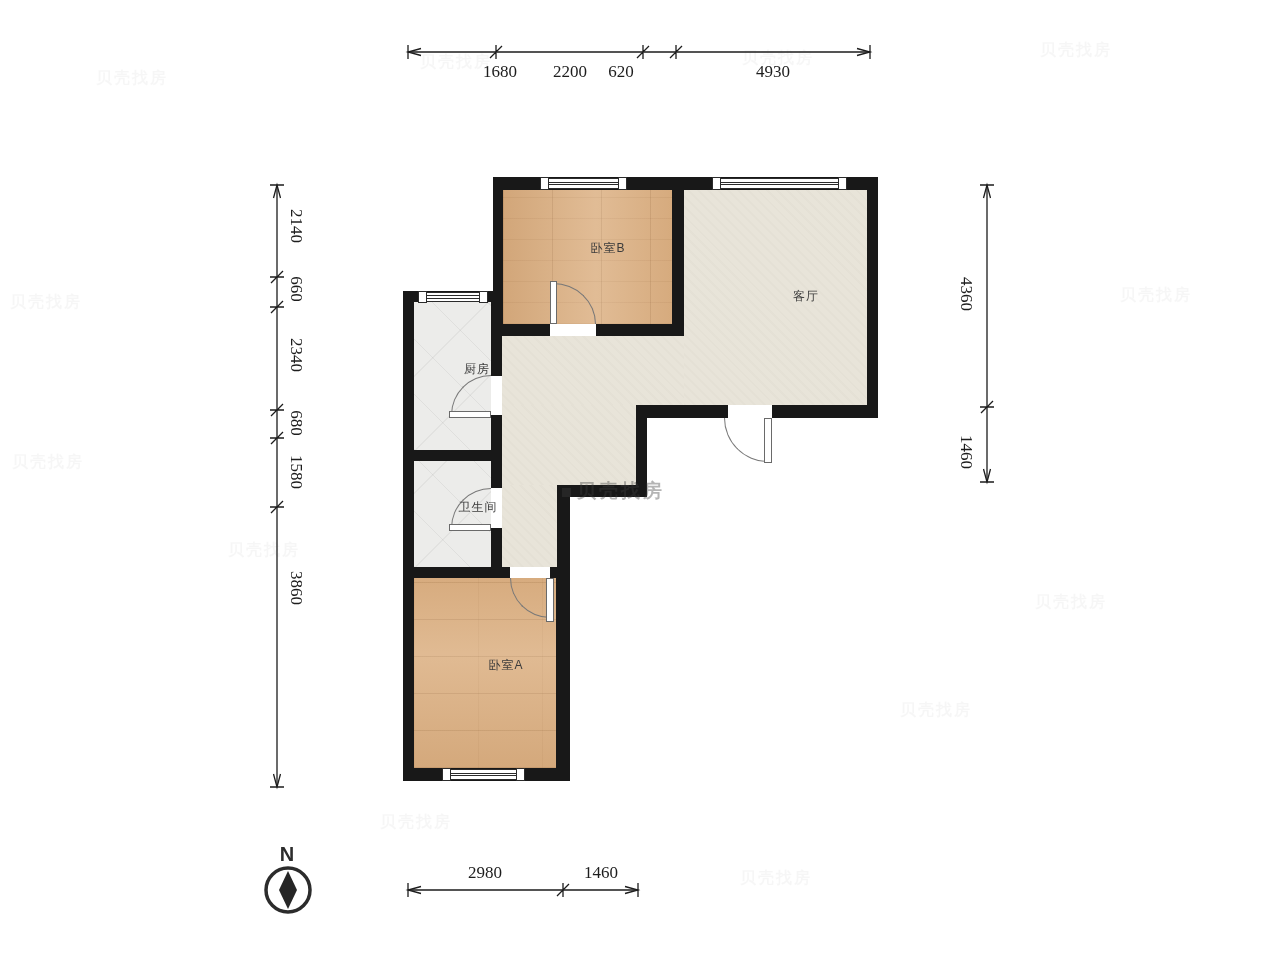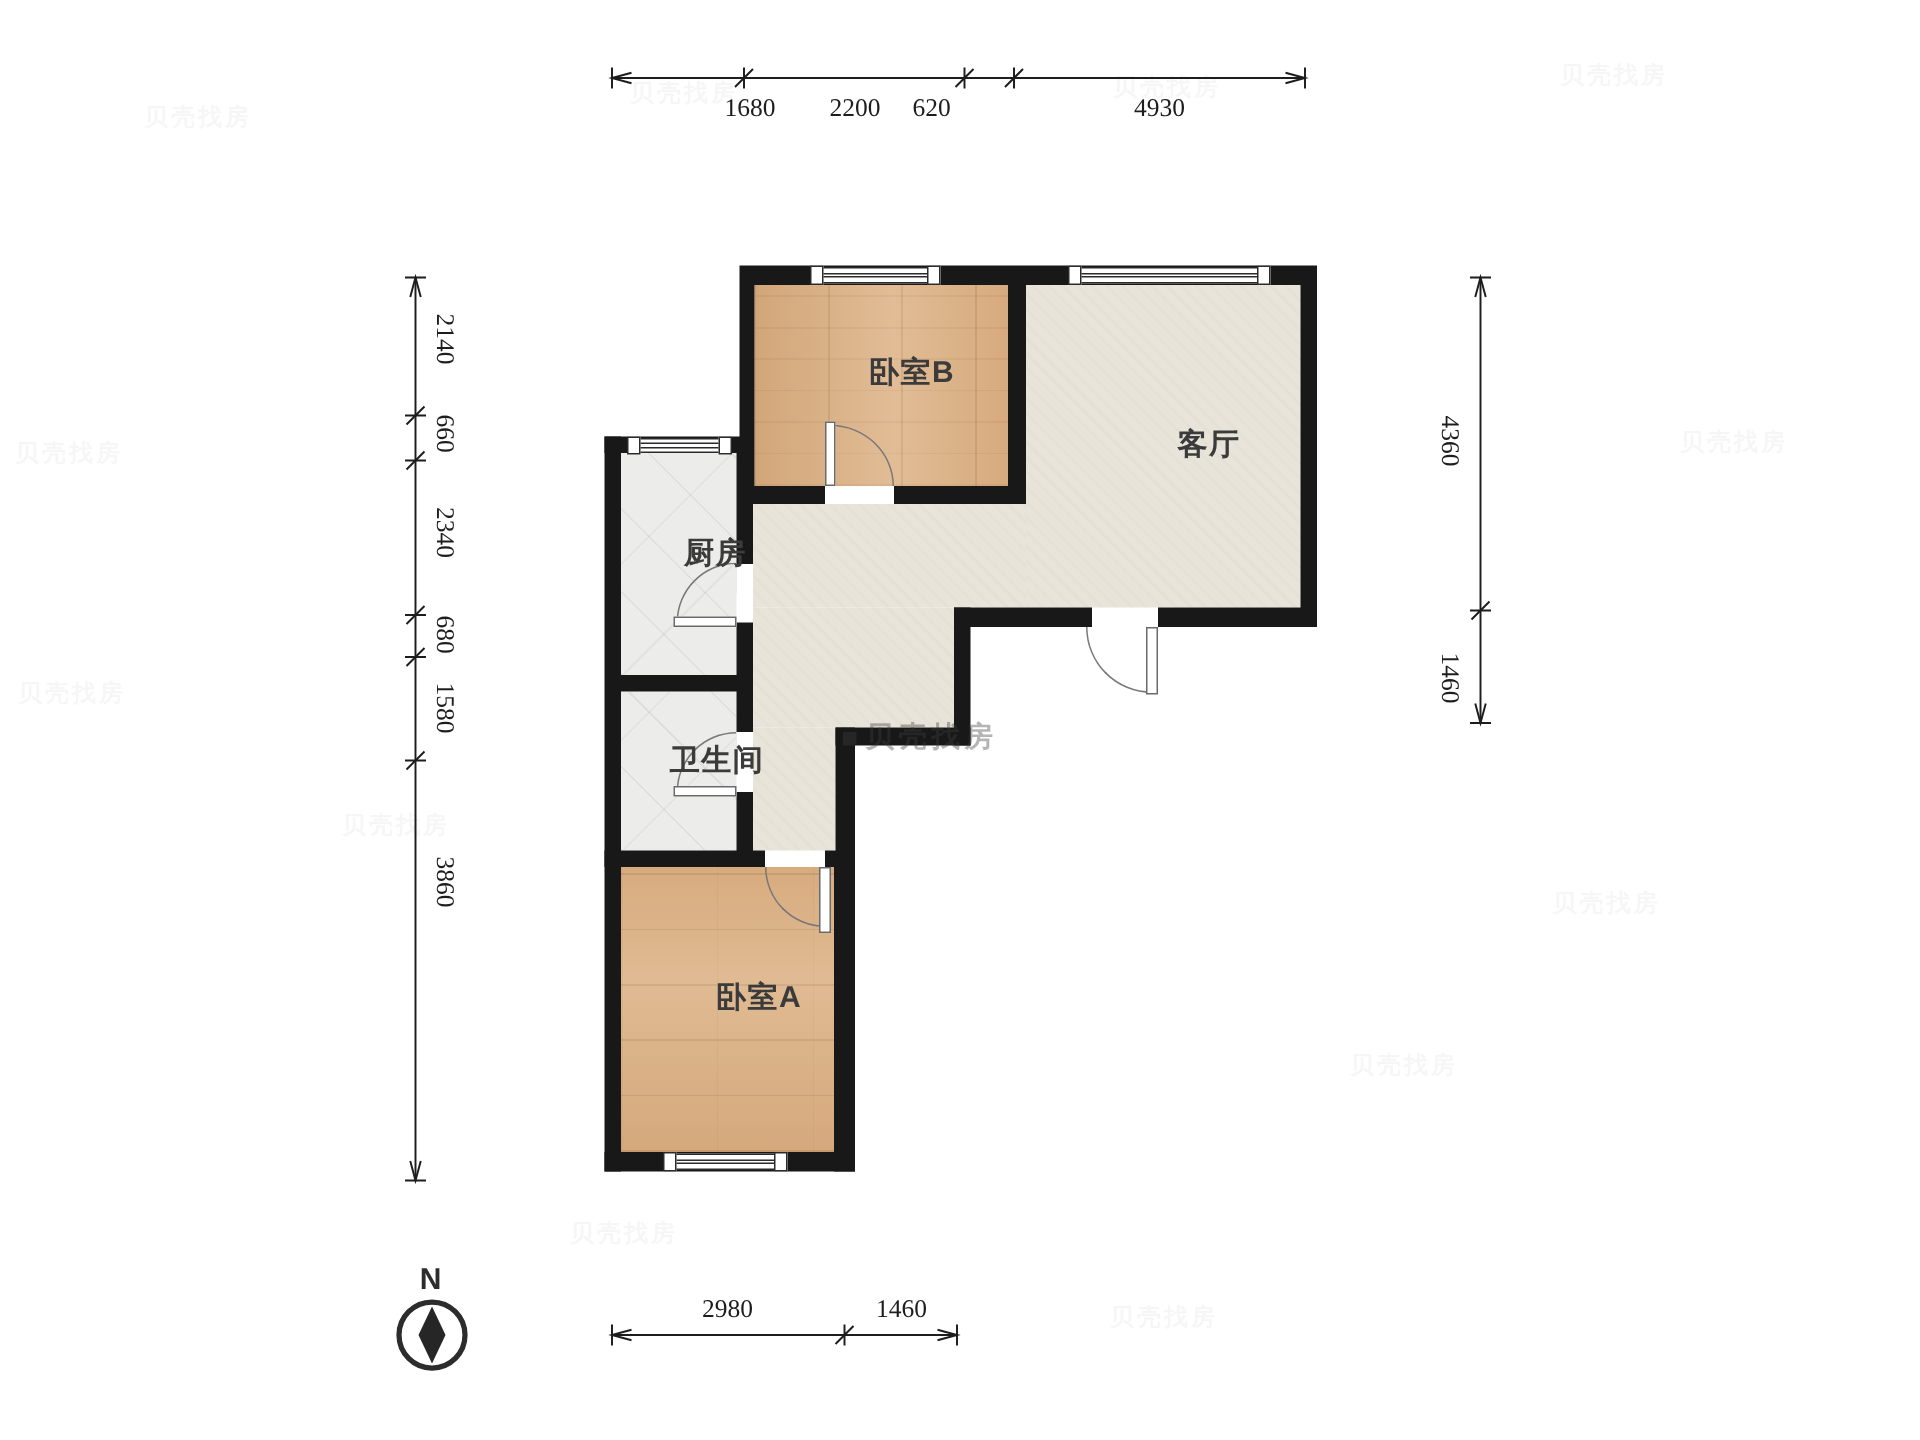--- a/index.html
+++ b/index.html
@@ -27,21 +27,21 @@
   .win i{position:absolute;left:0;right:0;height:1px;background:#2b2b2b;}
   .win i.a{top:30%}.win i.b{top:60%}
   .cap{position:absolute;top:-2px;bottom:-2px;width:9px;background:#fff;border:1px solid #2b2b2b;box-sizing:border-box;}
   .cap.l{left:-1px}.cap.r{right:-1px}
   .leaf{position:absolute;background:#fff;border:1px solid #6a6a6a;box-sizing:border-box;}
   .arc{position:absolute;box-sizing:border-box;}
   .arc.tr{border-top:1.6px solid #787878;border-right:1.6px solid #787878;border-top-right-radius:100%;}
   .arc.tl{border-top:1.6px solid #787878;border-left:1.6px solid #787878;border-top-left-radius:100%;}
   .arc.bl{border-bottom:1.6px solid #787878;border-left:1.6px solid #787878;border-bottom-left-radius:100%;}
   .room-label{position:absolute;transform:translate(-50%,-50%);color:var(--label-text,#3b3b3b);
-    font-size:20px;font-weight:700;letter-spacing:1px;white-space:nowrap;padding-left:38px;}
+    font-size:12px;font-weight:400;letter-spacing:1px;white-space:nowrap;padding-left:38px;}
   .dim{position:absolute;transform:translate(-50%,-50%);color:var(--dim-text,#1d1d1d);
     font-family:"Liberation Serif","DejaVu Serif",serif;font-size:17px;white-space:nowrap;}
   .dim.v{transform:translate(-50%,-50%) rotate(90deg);}
   .n-label{position:absolute;transform:translate(-50%,-50%);color:#2c2c2c;font-size:20px;font-weight:600;}
   svg.overlay{position:absolute;left:0;top:0;pointer-events:none;}
   .wm{position:absolute;color:#6b6b6b;opacity:.05;font-size:16px;font-weight:700;
       letter-spacing:2px;white-space:nowrap;}
   .wm-main{position:absolute;color:#3d3d3d;opacity:.38;font-size:19px;font-weight:700;
       letter-spacing:3px;white-space:nowrap;}
   .wm-main .dot{display:inline-block;width:9px;height:9px;background:#3d3d3d;margin-right:6px;}

